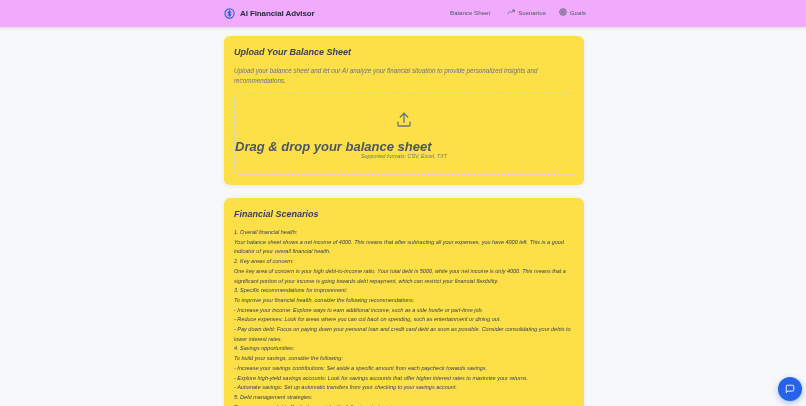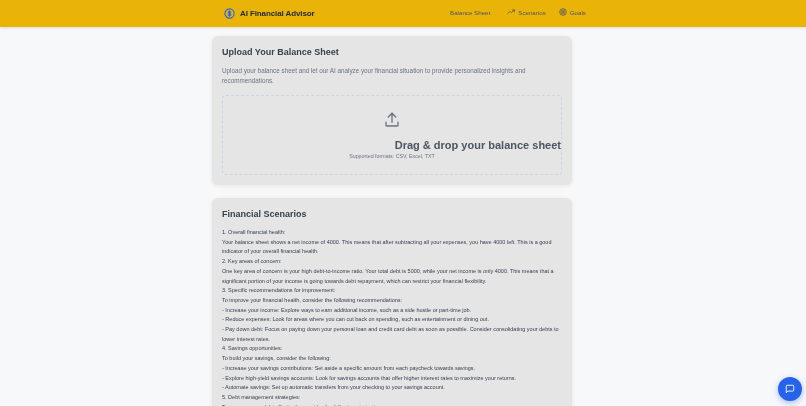--- a/index.html
+++ b/index.html
@@ -5,63 +5,64 @@
     * { box-sizing: border-box; margin: 0; padding: 0; }
     html, body { width: 806px; height: 406px; overflow: hidden; }
     body {
       background: #f7f8fa;
       font-family: "Liberation Sans", "DejaVu Sans", sans-serif;
       color: #374151;
       position: relative;
     }
     .navbar {
       position: absolute; left: 0; top: 0; width: 806px; height: 27px;
-      background: #eab308;
+      background: #f0abfc;
       box-shadow: 0 1px 3px rgba(0,0,0,0.12);
       z-index: 5;
     }
     .brand {
       position: absolute; left: 224px; top: 7px; height: 13px;
       display: flex; align-items: center; gap: 5px;
     }
     .brand-icon { width: 11px; height: 11px; display: inline-block; }
     .brand-title { font-size: 8px; font-weight: bold; color: #1f2937; letter-spacing: -0.1px; }
     .nav-links {
       position: absolute; top: 8px; left: 450px; display: flex; align-items: center;
       font-size: 6.2px; color: #4b5563;
     }
     .nav-link { display: flex; align-items: center; gap: 3px; cursor: pointer; }
     .nav-link.balance { margin-right: 17px; }
     .nav-link.scenarios { margin-right: 13px; }
     .nav-icon { width: 8px; height: 8px; display: inline-block; }
 
     .card {
-      position: absolute; left: 212px; width: 360px;
-      background: #e5e5e5; border-radius: 6px;
+      position: absolute; left: 224px; width: 360px;
+      background: #fde047; border-radius: 6px;
       box-shadow: 0 1px 4px rgba(0,0,0,0.08);
+      font-style: italic;
     }
     .card-upload { top: 36px; height: 149px; }
     .card-analysis { top: 198px; height: 220px; }
     .card-title {
       position: absolute; left: 10px; top: 11px;
       font-size: 9px; font-weight: bold; color: #374151;
     }
     .card-desc {
       position: absolute; left: 10px; top: 30px; width: 340px;
       font-size: 6.3px; line-height: 10px; color: #6b7280;
     }
     .dropzone {
       position: absolute; left: 10px; top: 59px; width: 340px; height: 80px;
       border: 1px dashed #cbd5e1; border-radius: 4px;
       cursor: pointer;
     }
     .upload-icon { position: absolute; left: 160px; top: 15px; width: 18px; height: 18px; }
     .drop-title {
-      position: absolute; left: 0; width: 100%; top: 43px; text-align: right;
-      font-size: 11px; color: #4b5563; font-weight: bold;
+      position: absolute; left: 0; width: 100%; top: 43px; text-align: left;
+      font-size: 13px; color: #4b5563; font-weight: bold;
     }
     .drop-sub {
       position: absolute; left: 0; width: 100%; top: 57px; text-align: center;
       font-size: 5.3px; color: #6b7280;
     }
     .analysis-body {
       position: absolute; left: 10px; top: 30px; width: 342px;
       font-size: 5.5px; line-height: 9.7px; color: #374151;
     }
     .analysis-line { display: block; white-space: normal; }

